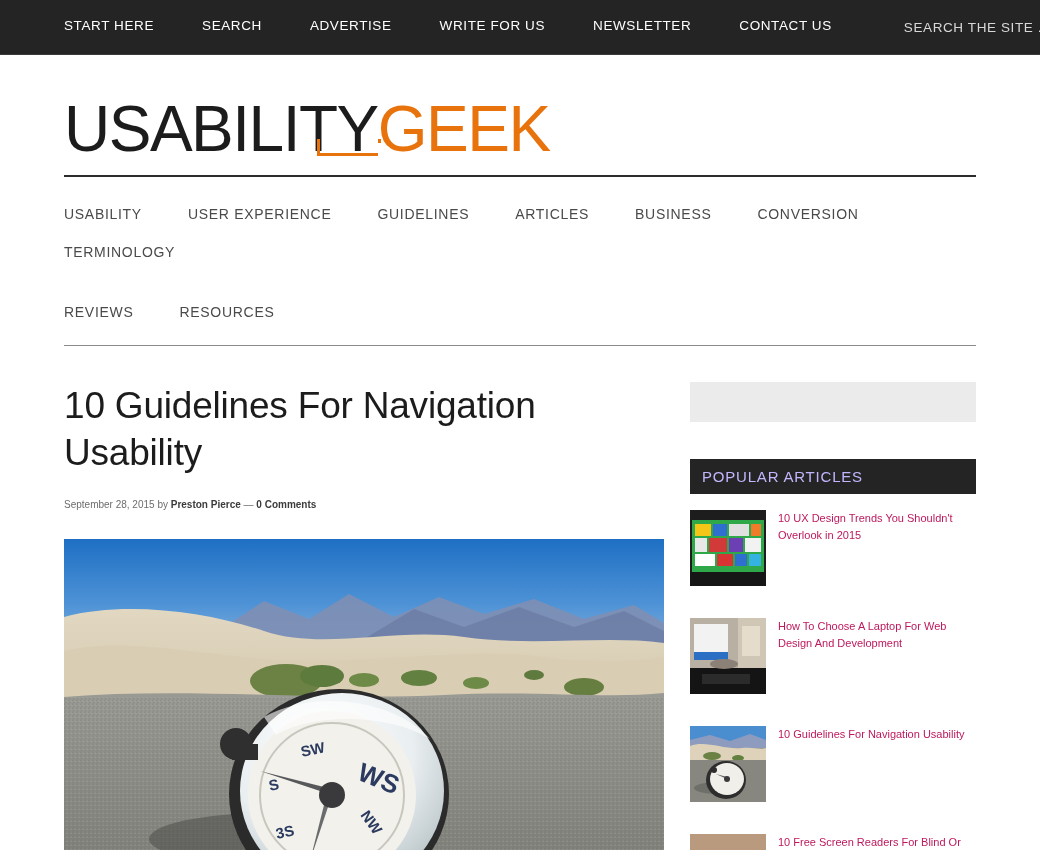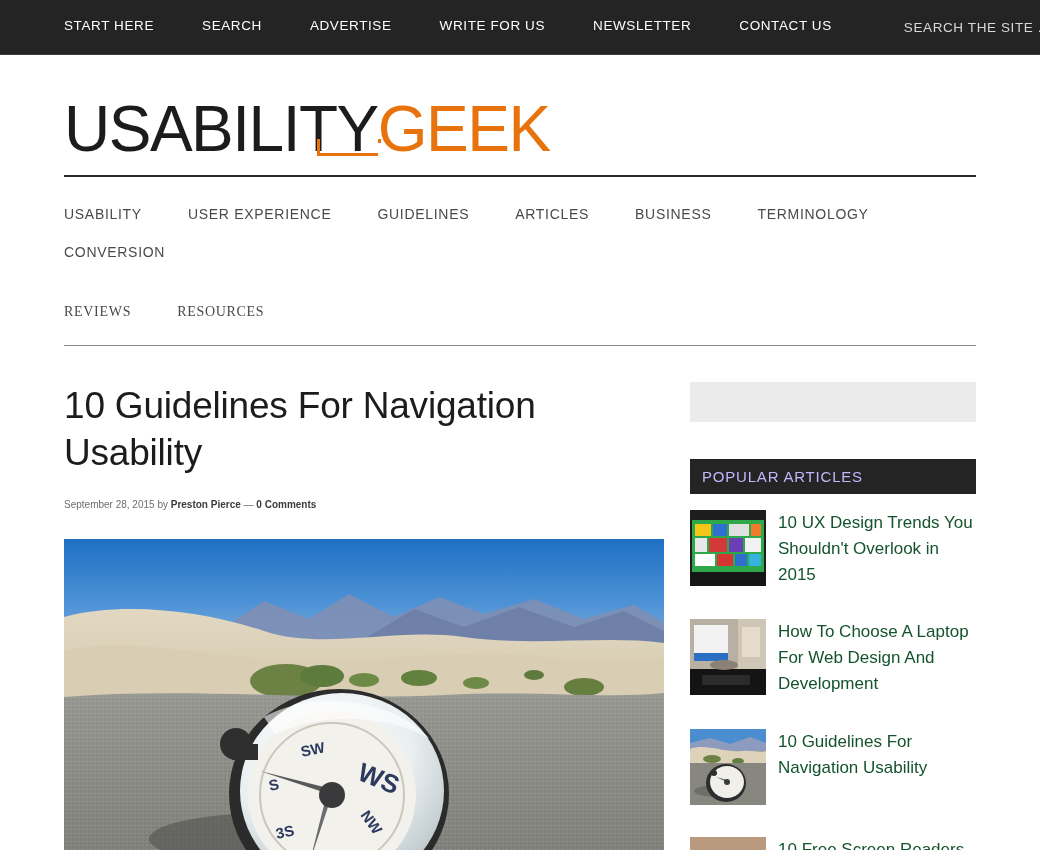--- a/index.html
+++ b/index.html
@@ -166,23 +166,23 @@
   .pop-item:last-child { border-bottom: 0; }
   .thumb {
     width: 76px; height: 76px;
     flex: 0 0 76px;
     margin-right: 12px;
     overflow: hidden;
     background: #ddd;
   }
   .thumb svg { display: block; }
   .pop-text {
-    font-size: 17px;
+    font-size: 11px;
     line-height: 1.52;
-    color: #14532d;
+    color: #be185d;
   }
 </style>
 </head>
 <body>
 
 <div class="topbar">
   <div class="topbar-inner">
     <nav class="topnav">
       <a href="#">START HERE</a>
       <a href="#">SEARCH</a>
@@ -204,24 +204,24 @@
   </a>
 </header>
 
 <div class="nav-wrap">
   <div class="nav-row">
     <a href="#">USABILITY</a>
     <a href="#">USER EXPERIENCE</a>
     <a href="#">GUIDELINES</a>
     <a href="#">ARTICLES</a>
     <a href="#">BUSINESS</a>
+    <a href="#">CONVERSION</a>
     <a href="#">TERMINOLOGY</a>
-    <a href="#">CONVERSION</a>
   </div>
-  <div class="nav-row" style="margin-top:22px;font-family:Liberation Serif, serif;">
+  <div class="nav-row" style="margin-top:22px;">
     <a href="#">REVIEWS</a>
     <a href="#">RESOURCES</a>
   </div>
 </div>
 
 <div class="content">
 
   <main class="main-col">
     <h1 class="entry-title">10 Guidelines For Navigation Usability</h1>
 

